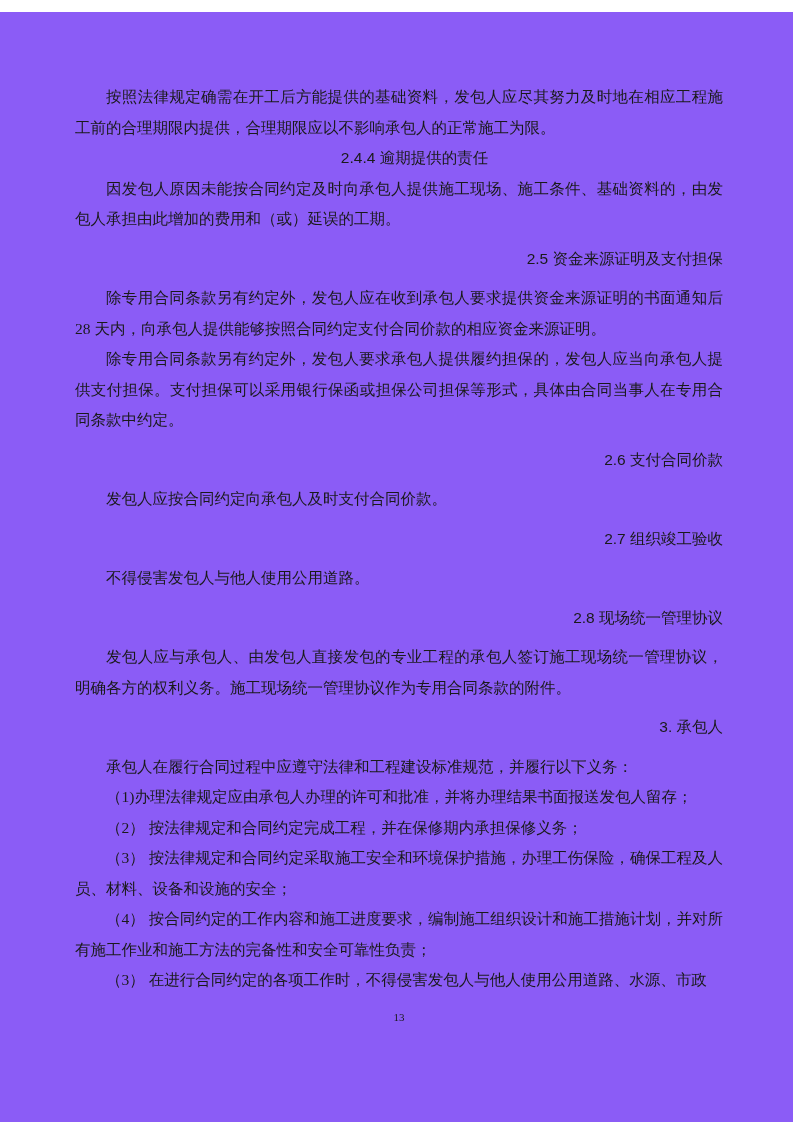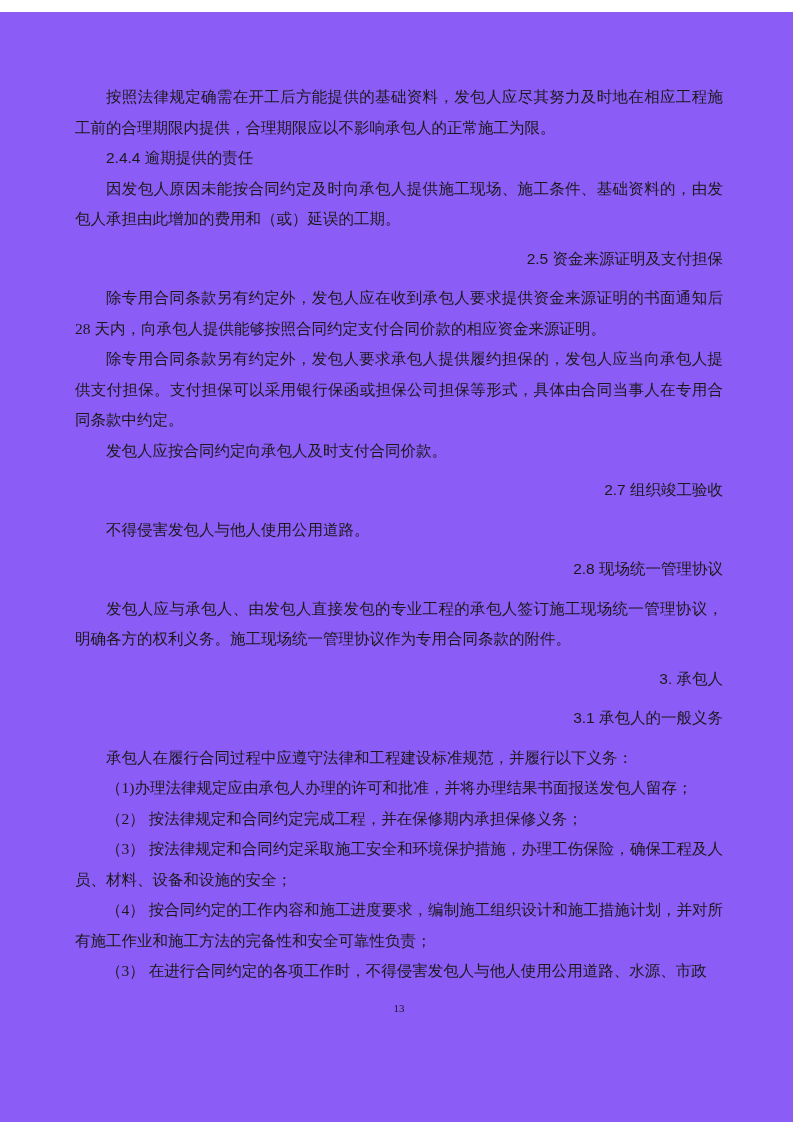--- a/index.html
+++ b/index.html
@@ -29,21 +29,21 @@
     color: #1a1a1a;
   }
   
   .hsub {
     margin: 0;
     font-family: "Liberation Sans", "DejaVu Sans", sans-serif;
     font-size: 15.5px;
     line-height: 30.5px;
     font-weight: normal;
     text-indent: 2em;
-    text-align: left;
+    text-align: center;
     color: #1a1a1a;
   }
   
   .heading {
     margin: 9px 0;
     font-family: "Liberation Sans", "DejaVu Sans", sans-serif;
     font-size: 15.5px;
     line-height: 30.5px;
     font-weight: normal;
     text-indent: 2em;
@@ -67,27 +67,27 @@
 </head>
 <body>
 
 <div class="page">
   <p class="para">按照法律规定确需在开工后方能提供的基础资料，发包人应尽其努力及时地在相应工程施工前的合理期限内提供，合理期限应以不影响承包人的正常施工为限。</p>
   <p class="hsub">2.4.4 逾期提供的责任</p>
   <p class="para">因发包人原因未能按合同约定及时向承包人提供施工现场、施工条件、基础资料的，由发包人承担由此增加的费用和（或）延误的工期。</p>
   <p class="heading">2.5 资金来源证明及支付担保</p>
   <p class="para">除专用合同条款另有约定外，发包人应在收到承包人要求提供资金来源证明的书面通知后 28 天内，向承包人提供能够按照合同约定支付合同价款的相应资金来源证明。</p>
   <p class="para">除专用合同条款另有约定外，发包人要求承包人提供履约担保的，发包人应当向承包人提供支付担保。支付担保可以采用银行保函或担保公司担保等形式，具体由合同当事人在专用合同条款中约定。</p>
+  <p class="heading">2.6 支付合同价款</p>
   <p class="para">发包人应按合同约定向承包人及时支付合同价款。</p>
   <p class="heading">2.7 组织竣工验收</p>
   <p class="para">不得侵害发包人与他人使用公用道路。</p>
   <p class="heading">2.8 现场统一管理协议</p>
   <p class="para">发包人应与承包人、由发包人直接发包的专业工程的承包人签订施工现场统一管理协议，明确各方的权利义务。施工现场统一管理协议作为专用合同条款的附件。</p>
   <p class="heading heading-top">3. 承包人</p>
-  <p class="heading">3.1 承包人的一般义务</p>
   <p class="para">承包人在履行合同过程中应遵守法律和工程建设标准规范，并履行以下义务：</p>
   <p class="para">（1)办理法律规定应由承包人办理的许可和批准，并将办理结果书面报送发包人留存；</p>
   <p class="para">（2） 按法律规定和合同约定完成工程，并在保修期内承担保修义务；</p>
   <p class="para">（3） 按法律规定和合同约定采取施工安全和环境保护措施，办理工伤保险，确保工程及人员、材料、设备和设施的安全；</p>
   <p class="para">（4） 按合同约定的工作内容和施工进度要求，编制施工组织设计和施工措施计划，并对所有施工作业和施工方法的完备性和安全可靠性负责；</p>
   <p class="para">（3） 在进行合同约定的各项工作时，不得侵害发包人与他人使用公用道路、水源、市政</p>
   <div class="page-footer">13</div>
 </div>
 
 </body></html>

